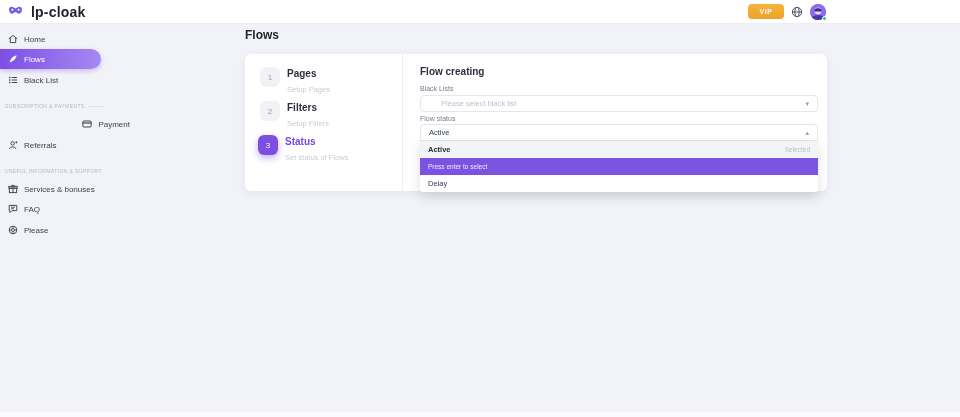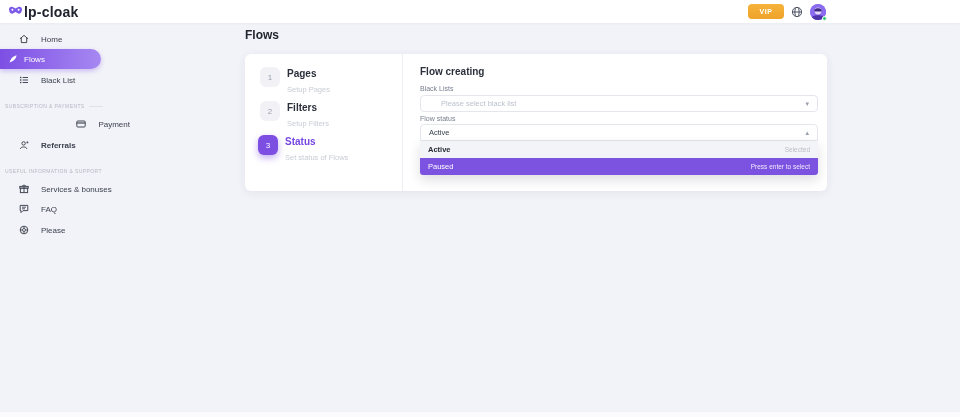--- a/index.html
+++ b/index.html
@@ -3,36 +3,36 @@
 <meta charset="utf-8">
 <style>
   * { margin:0; padding:0; box-sizing:border-box; }
   html,body { width:960px; height:417px; }
   body { font-family:"Liberation Sans", sans-serif; background:#f2f3f8; position:relative; overflow:hidden; }
 
   .screen { position:absolute; inset:0; width:960px; height:417px; background:#f2f3f8; }
 
   
   .top-header { position:absolute; top:0; left:0; width:960px; height:23px; background:#ffffff; box-shadow:0 1px 2px rgba(40,45,70,0.04); }
-  .logo { position:absolute; left:8px; top:2px; height:19px; display:flex; align-items:center; gap:1px; cursor:pointer; }
+  .logo { position:absolute; left:8px; top:2px; height:19px; display:flex; align-items:center; gap:8px; cursor:pointer; }
   .logo-text { font-size:14px; font-weight:bold; color:#20242e; letter-spacing:0.2px; }
   .header-right { position:absolute; right:134px; top:0; height:23px; display:flex; align-items:center; gap:7px; }
   .vip-btn { width:36px; height:15px; border-radius:4px; background:linear-gradient(180deg,#f6b23a,#eea32a); color:#ffffff; font-size:7px; font-weight:bold; display:flex; align-items:center; justify-content:center; letter-spacing:0.5px; cursor:pointer; }
   .globe-btn { width:12px; height:12px; cursor:pointer; display:flex; }
   .avatar { position:relative; width:16px; height:16px; border-radius:50%; background:linear-gradient(135deg,#9a7df0,#6a46cf); cursor:pointer; overflow:visible; }
   .avatar svg { position:absolute; inset:0; border-radius:50%; }
   .status-dot { position:absolute; right:-1px; bottom:-1px; width:5px; height:5px; border-radius:50%; background:#2ecc71; border:1px solid #ffffff; }
 
   
-  .side-item { position:absolute; left:0; width:130px; height:20px; display:flex; align-items:center; gap:12px; padding-left:19px; cursor:pointer; color:#3b414e; font-size:8px; }
+  .side-item { position:absolute; left:0; width:130px; height:20px; display:flex; align-items:center; gap:6px; padding-left:8px; cursor:pointer; color:#3b414e; font-size:8px; }
   .side-item .ic { width:10px; height:10px; flex:0 0 10px; display:flex; }
   .item-home { top:29px; }
   .item-blacklist { top:70px; }
   .item-payment { top:114px;justify-content:flex-end; }
-  .item-referrals { top:135px;font-weight:bold; }
+  .item-referrals { top:135px; }
   .item-services { top:179px; }
   .item-faq { top:199px; }
   .item-support { top:220px; }
 
   .pill { position:absolute; left:0; top:49px; width:101px; height:20px; border-radius:0 10px 10px 0; background:linear-gradient(90deg,#7d4fe4,#a688f2); display:flex; align-items:center; gap:6px; padding-left:8px; color:#ffffff; font-size:8px; cursor:pointer; box-shadow:0 2px 5px rgba(125,79,228,0.35); }
   .pill .ic { width:10px; height:10px; flex:0 0 10px; display:flex; }
 
   .section-label { position:absolute; left:5px; width:135px; display:flex; align-items:center; gap:4px; font-size:5px; letter-spacing:0.4px; color:#b4b8c4; text-transform:uppercase; white-space:nowrap; }
   .section-1 { top:103px; }
   .section-2 { top:168px; }
@@ -261,20 +261,23 @@
       <span class="select-value">Active</span>
       <span class="caret">▴</span>
     </div>
 
     <div class="dropdown">
       <div class="option opt-selected">
         <span class="option-label">Active</span>
         <span class="option-hint">Selected</span>
       </div>
       <div class="option opt-highlighted">
-        <span class="option-label">Paused</span>
         <span class="option-hint">Press enter to select</span>
+      </div>
+      <div class="option opt-normal">
+        <span class="option-label">Delay</span>
+        <span class="option-hint"></span>
       </div>
     </div>
   </main>
 
   <div class="bottom-scroll"></div>
 </div>
 
 </body></html>

